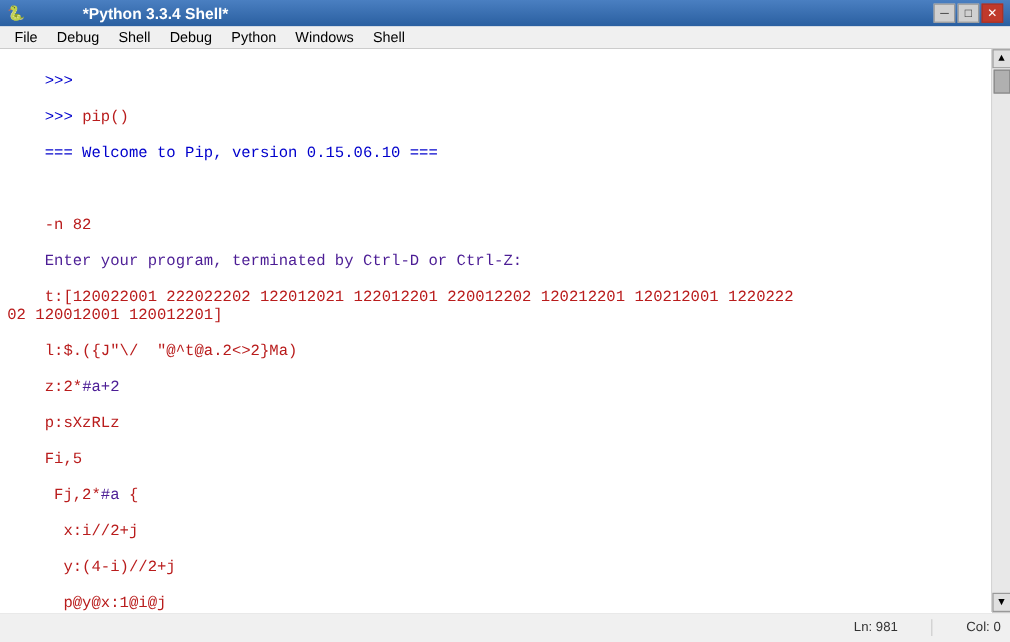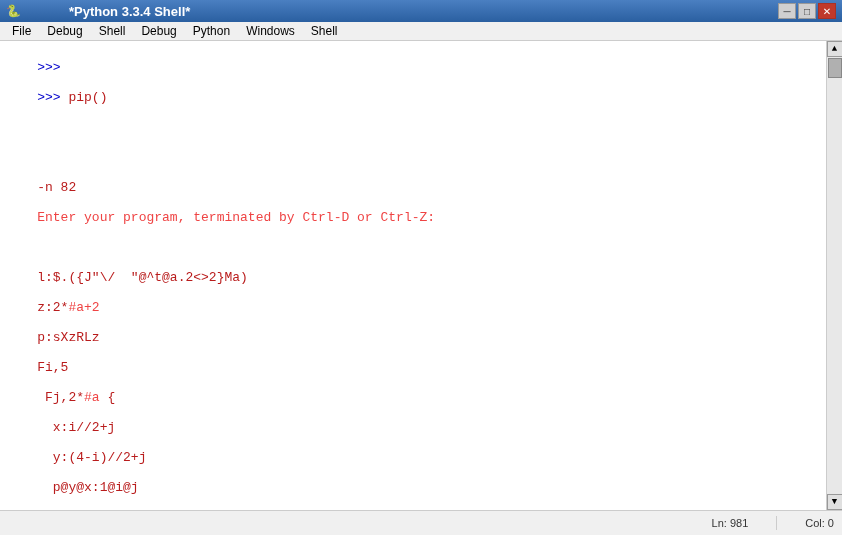--- a/index.html
+++ b/index.html
@@ -100,21 +100,21 @@
       color: #333;
       gap: 24px;
     }
     .status-sep {
       border-left: 1px solid #ccc;
       height: 14px;
       margin: 0 4px;
     }
     
     .line-blue { color: #0000cc; }
-    .line-red { color: #ef4444; }
+    .line-red { color: #4c1d95; }
     .line-black { color: #b91c1c; }
     @keyframes blink { 50% { opacity: 0; } }
   </style>
 </head>
 <body>
 
 <div class="title-bar">
   <div class="title-bar-left">
     <span class="title-icon">🐍</span>
     <span class="title-text">*Python 3.3.4 Shell*</span>
@@ -133,25 +133,25 @@
   <span class="menu-item">Debug</span>
   <span class="menu-item">Python</span>
   <span class="menu-item">Windows</span>
   <span class="menu-item">Shell</span>
 </div>
 
 <div class="shell-container">
   <div class="shell-content">
     <span class="line-blue">&gt;&gt;&gt; </span><br>
     <span class="line-blue">&gt;&gt;&gt; </span><span class="line-black">pip()</span><br>
-    <br>
+    <span class="line-blue">=== Welcome to Pip, version 0.15.06.10 ===</span><br>
     <br>
     <span class="line-black">-n 82</span><br>
     <span class="line-red">Enter your program, terminated by Ctrl-D or Ctrl-Z:</span><br>
-    <br>
+    <span class="line-black">t:[120022001 222022202 122012021 122012201 220012202 120212201 120212001 1220222<br>02 120012001 120012201]</span><br>
     <span class="line-black">l:$.({J"\/  "@^t@a.2&lt;&gt;2}Ma)</span><br>
     <span class="line-black">z:2*</span><span class="line-red">#a+2</span><br>
     <span class="line-black">p:sXzRLz</span><br>
     <span class="line-black">Fi,5</span><br>
     <span class="line-black"> Fj,2*</span><span class="line-red">#a</span><span class="line-black"> {</span><br>
     <span class="line-black">  x:i//2+j</span><br>
     <span class="line-black">  y:(4-i)//2+j</span><br>
     <span class="line-black">  p@y@x:1@i@j</span><br>
     <br>
     <br>

